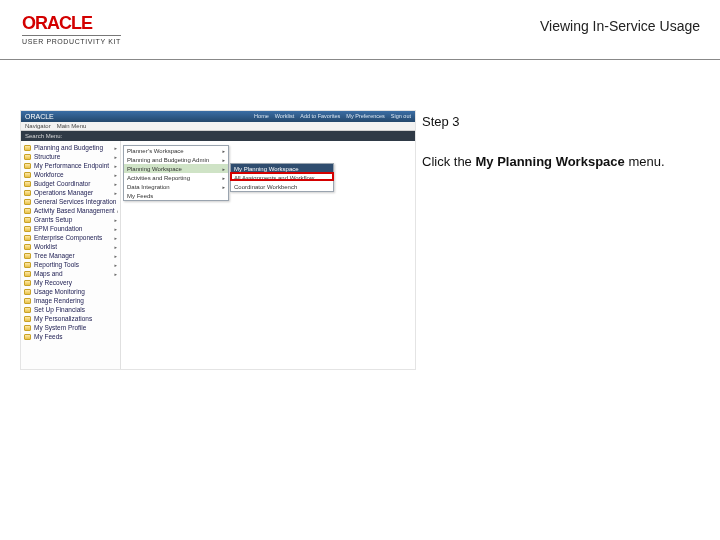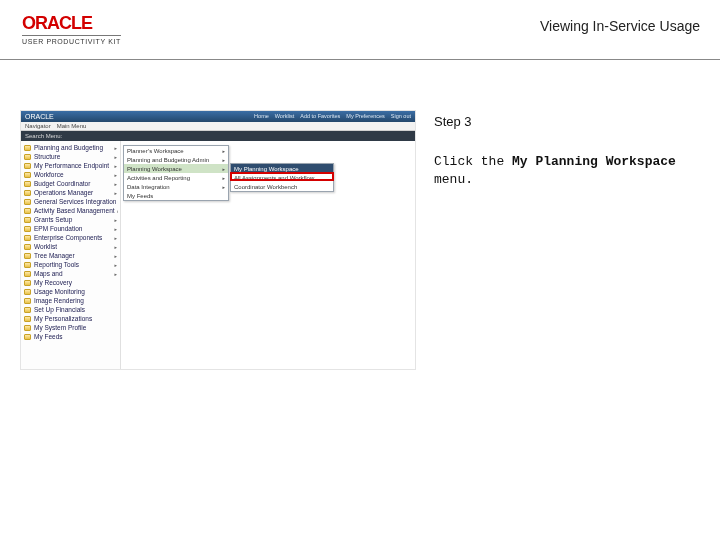--- a/index.html
+++ b/index.html
@@ -40,21 +40,20 @@
     .page-title {
       font-size: 14px;
       color: #222;
       margin-top: 4px;
     }
     .header-hr { border: none; border-top: 1px solid #888; margin: 6px 0 0 0; }
 
     
     .main {
       display: flex;
-      gap: 12px;
       padding: 50px 10px 10px 20px;
     }
 
     
     .shot {
       width: 396px;
       height: 260px;
       background: #fff;
       border: 1px solid #e4e4e4;
       position: relative;
@@ -182,21 +181,21 @@
     }
 
     
     .steps {
       flex: 1;
       padding: 4px 24px 0 6px;
       font-size: 13px;
       color: #111;
     }
     .steps .step-label { margin-bottom: 24px; }
-    .steps .step-body { line-height: 1.35; font-family: Liberation Mono, monospace; }
+    .steps .step-body { line-height: 1.35; }
     .steps .step-body b { font-weight: 700; }
   </style>
 </head>
 <body>
 
 <div class="header">
   <div class="logo-block">
     <div class="oracle-logo">ORACLE</div>
     <div class="upk">USER PRODUCTIVITY KIT</div>
   </div>

